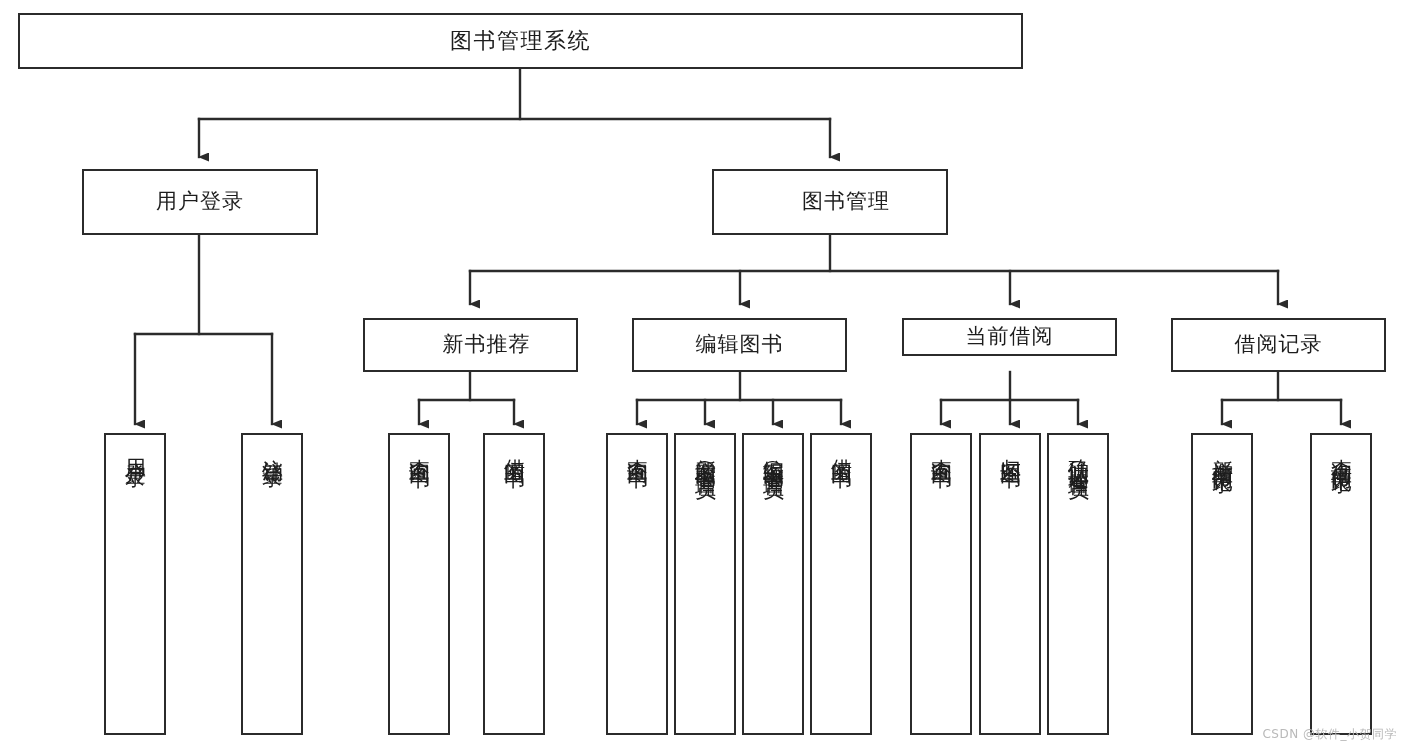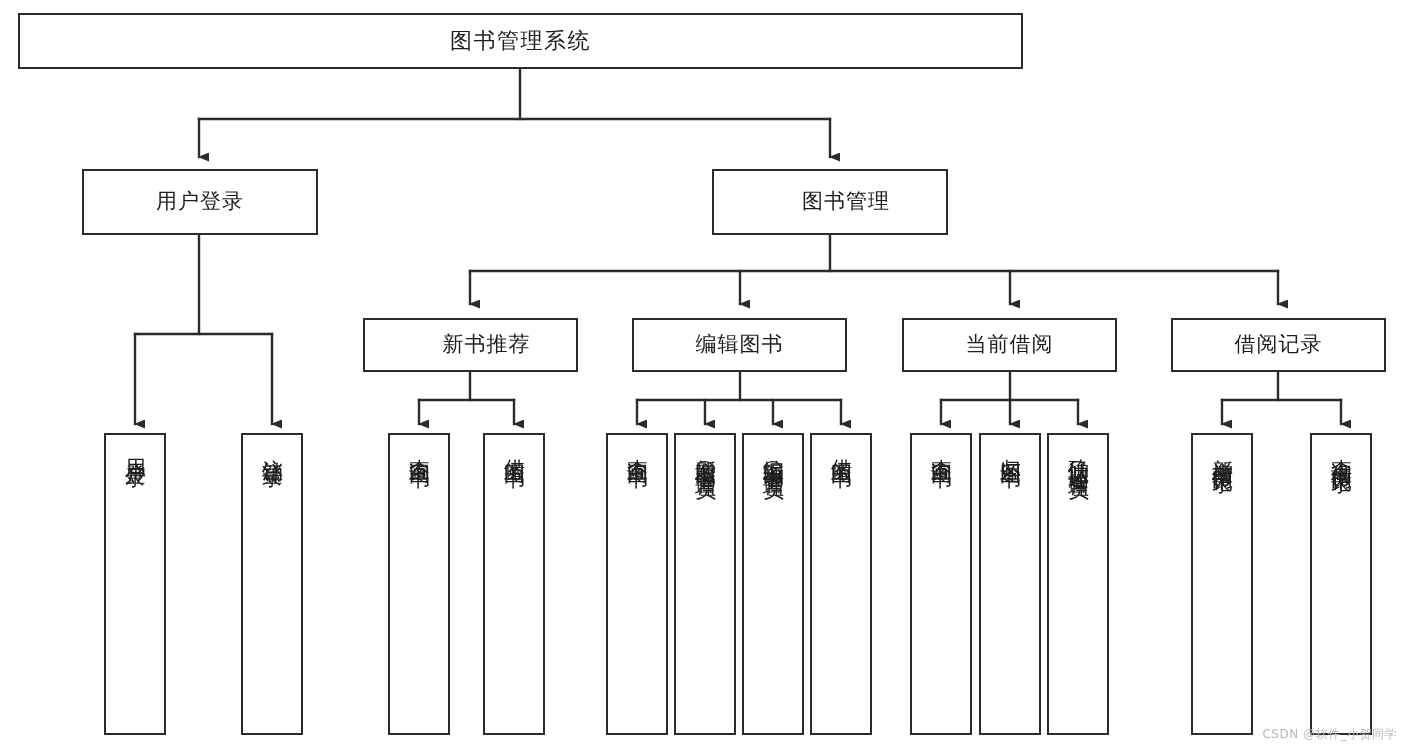--- a/index.html
+++ b/index.html
@@ -137,21 +137,21 @@
   </div>
 
   <div class="node horiz" style="left:363px; top:318px; width:215px; height:54px;padding-left:32px;">
     <span>新书推荐</span>
   </div>
 
   <div class="node horiz" style="left:632px; top:318px; width:215px; height:54px;">
     <span>编辑图书</span>
   </div>
 
-  <div class="node horiz" style="left:902px; top:318px; width:215px; height:54px;">
+  <div class="node horiz" style="left:902px; top:318px; width:215px; height:38px;">
     <span>当前借阅</span>
   </div>
 
   <div class="node horiz" style="left:1171px; top:318px; width:215px; height:54px;">
     <span>借阅记录</span>
   </div>
 
   <div class="node vert" style="left:104px; top:433px; width:62px; height:302px;">
     <span class="vlabel">用户登录</span>
   </div>

